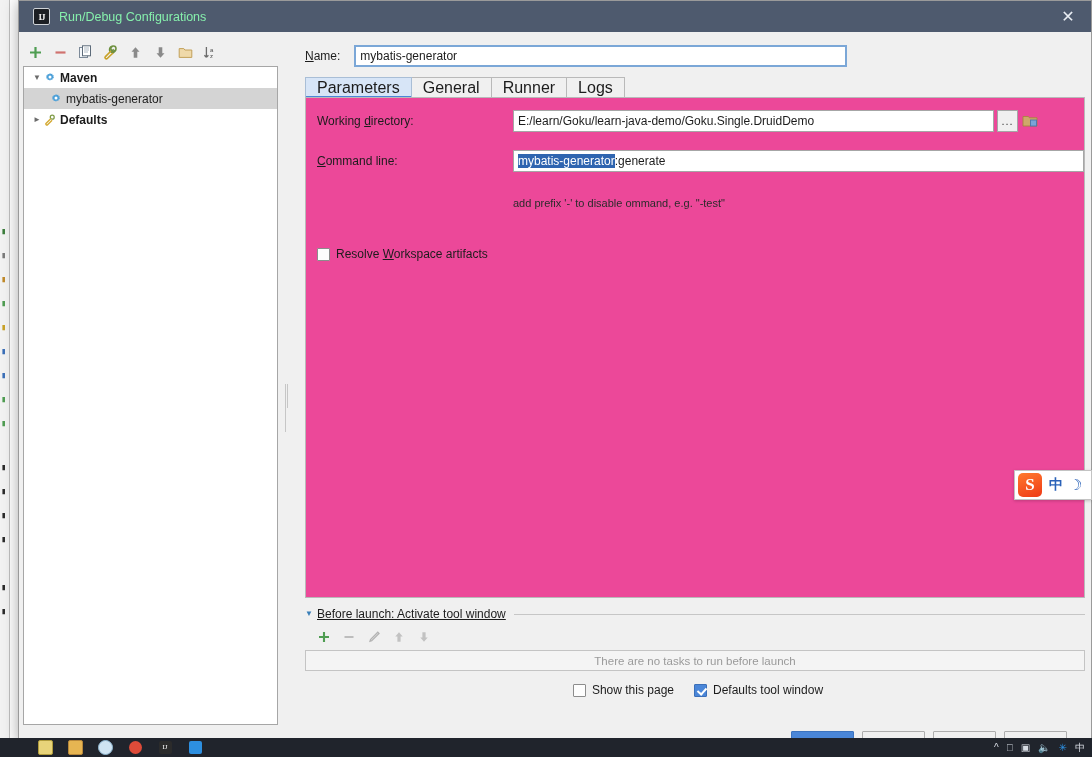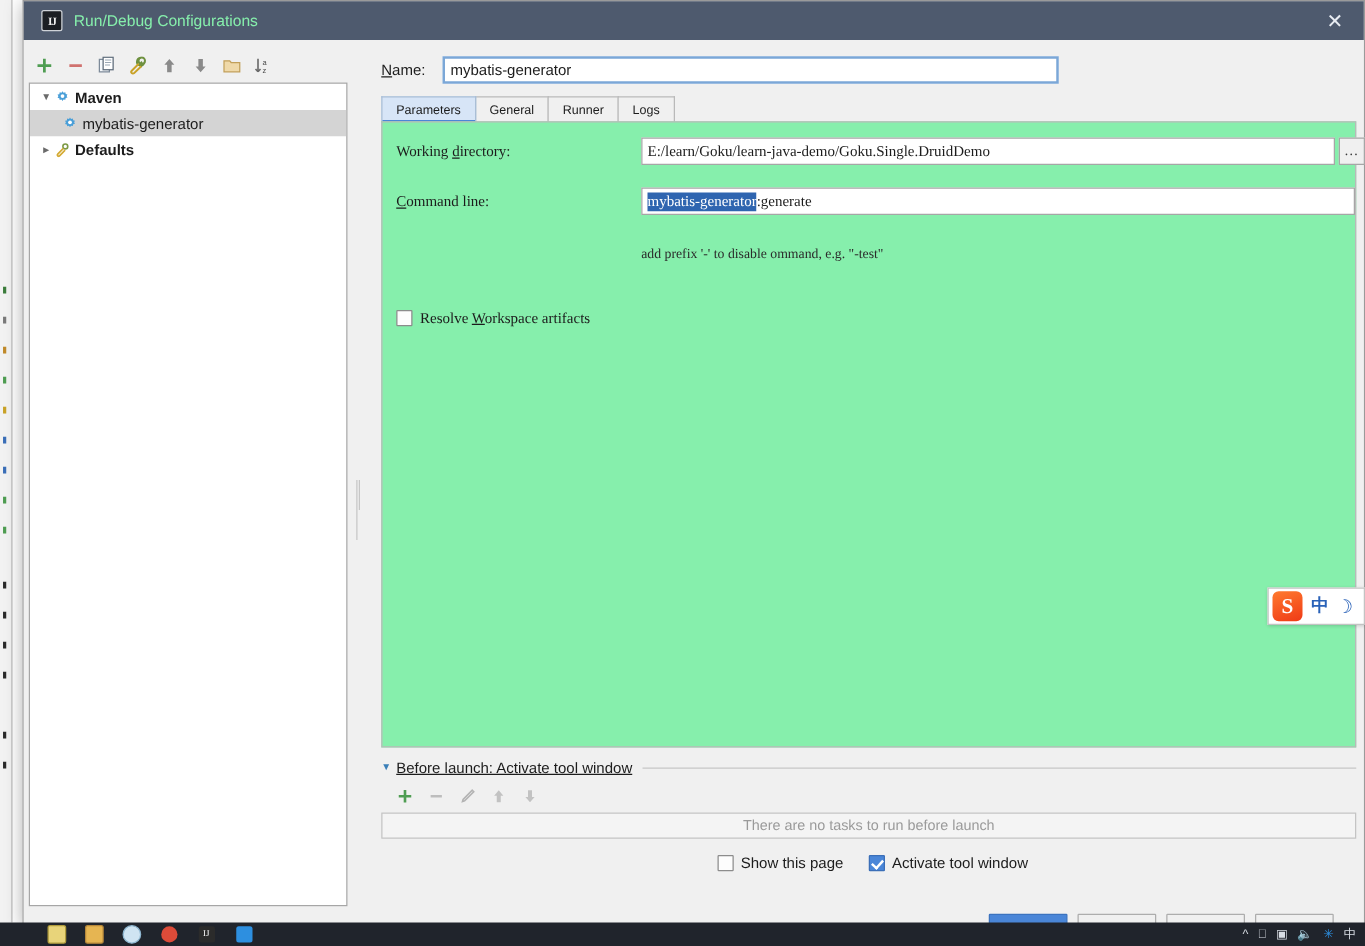--- a/index.html
+++ b/index.html
@@ -80,31 +80,31 @@
   .cb-row{margin-left:42px;display:flex;align-items:center;gap:28px;}
   .cb-wrap{display:flex;align-items:center;cursor:pointer;}
   .cbox{width:13px;height:13px;border:1px solid #8c8c8c;background:#fdfdfd;box-sizing:border-box;display:inline-block;border-radius:1px;}
   .cbox.on{background:#4a86d8;border-color:#3b6fb8;position:relative;}
   .cbox.on:after{content:"";position:absolute;left:3.5px;top:1px;width:4px;height:7px;border:solid #fff;border-width:0 2px 2px 0;transform:rotate(42deg);}
   .cb-wrap .lbl{margin-left:6px;}
 
   
   #tabs{position:absolute;left:10px;top:44px;width:780px;height:22px;display:flex;align-items:flex-end;}
   .tab{
-    height:21px;padding:0 11px;display:flex;align-items:center;font-size:10px;
+    height:21px;padding:0 11px;display:flex;align-items:center;font-size:16px;
     background:#f0f0f0;border:1px solid #b9b9b9;border-bottom:none;margin-right:-1px;cursor:pointer;
     box-sizing:border-box;
     margin-top:28px;
   }
   .tab.active{background:#d7e5f7;border-color:#a9bed6;position:relative;}
   .tab.active:after{content:"";position:absolute;left:0;right:0;bottom:0;height:2px;background:#4a86d8;}
 
   #panel{
     position:absolute;left:10px;top:65px;width:780px;height:501px;
-    background:#86efac;border:1px solid #b9b9b9;box-sizing:border-box;font-family:Liberation Serif, serif;
+    background:#ec4899;border:1px solid #b9b9b9;box-sizing:border-box;
   }
 
   .frow{position:absolute;display:flex;align-items:center;height:22px;}
   .frow .lbl{width:196px;}
   .finput{
     height:22px;box-sizing:border-box;border:1px solid #a6a6a6;background:#ffffff;
     font-size:12px;padding:0 4px;color:#1c1c1c;outline:none;font-family:inherit;
     display:flex;align-items:center;overflow:hidden;white-space:nowrap;
   }
   .hl{background:#2f65b0;color:#ffffff;}
@@ -287,21 +287,21 @@
         <div class="tab active">Parameters</div>
         <div class="tab">General</div>
         <div class="tab">Runner</div>
         <div class="tab">Logs</div>
       </div>
 
       <div id="panel">
 
         <div class="frow" style="left:11px;top:12px;">
           <span class="lbl">Working <u>d</u>irectory:</span>
-          <div class="finput" style="width:555px;">E:/learn/Goku/learn-java-demo/Goku.Single.DruidDemo</div>
+          <div class="finput" style="width:481px;">E:/learn/Goku/learn-java-demo/Goku.Single.DruidDemo</div>
           <div class="browse-btn">...</div>
           <div class="mod-btn">
             <svg width="16" height="16" viewBox="0 0 16 16">
               <path d="M1 3.5h5.4l1 1.3H15V13H1z" fill="#cfa86a" stroke="#a8853f" stroke-width="0.9"></path>
               <rect x="8.5" y="7" width="6" height="6" fill="#7aa4d8" stroke="#4a74ad" stroke-width="0.9"></rect>
             </svg>
           </div>
         </div>
 
         <div class="frow" style="left:11px;top:52px;">
@@ -359,21 +359,21 @@
 
         <div class="bl-list" style="width:780px;">There are no tasks to run before launch</div>
 
         <div class="bl-checks">
           <label class="cb-wrap">
             <span class="cbox"></span>
             <span class="lbl">Show this page</span>
           </label>
           <label class="cb-wrap">
             <span class="cbox on"></span>
-            <span class="lbl">Activate tool window</span>
+            <span class="lbl">Defaults tool window</span>
           </label>
         </div>
       </div>
 
     </div>
 
     <div id="footer">
       <div class="btn primary" style="left:772px;">OK</div>
       <div class="btn" style="left:843px;">Cancel</div>
       <div class="btn" style="left:914px;"><u>A</u>pply</div>

